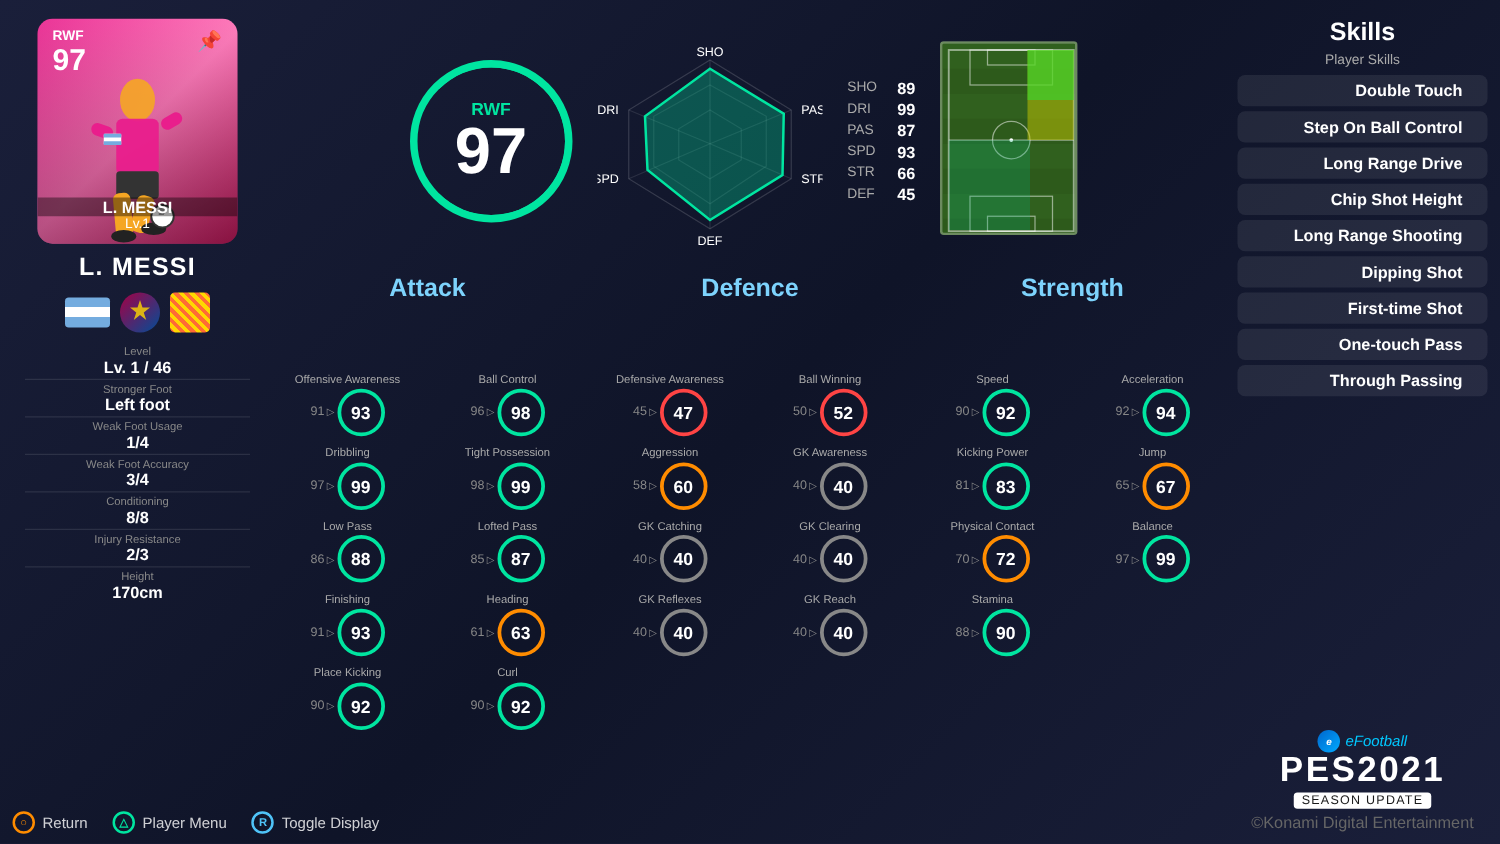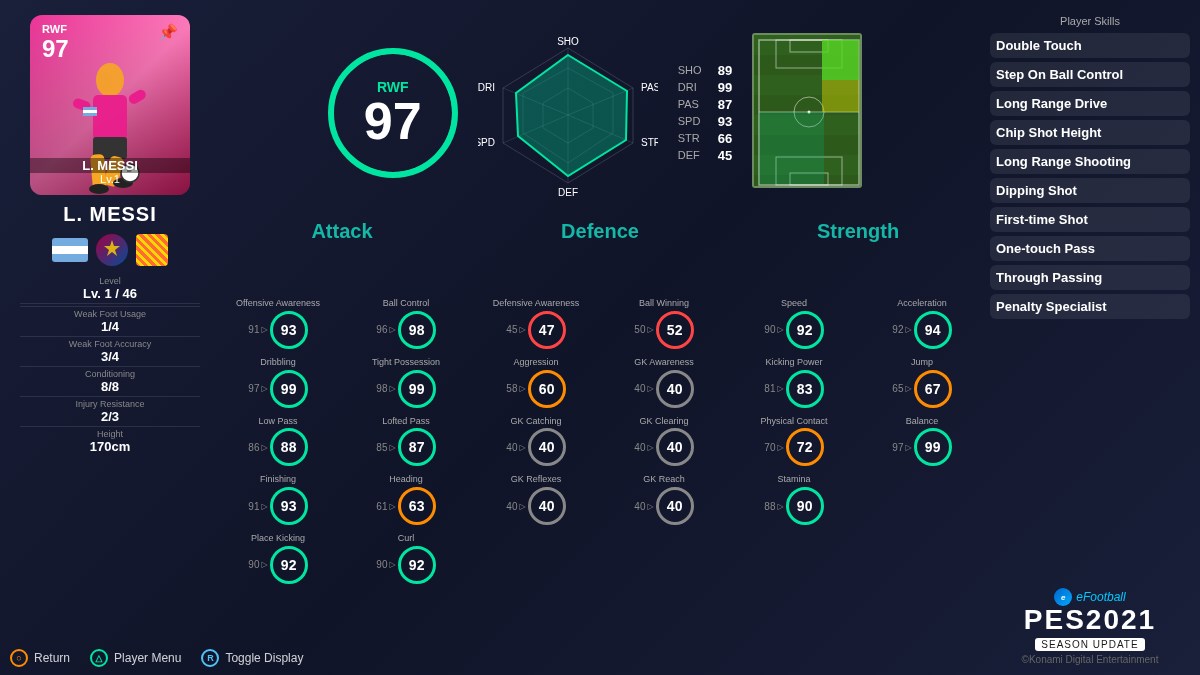--- a/index.html
+++ b/index.html
@@ -320,21 +320,21 @@
     .stats-section {
       flex: 1;
       display: flex;
       flex-direction: column;
       align-items: center;
     }
 
     .section-title {
       font-size: 20px;
       font-weight: bold;
-      color: #14b8a6;
+      color: #7dd3fc;
       margin-bottom: 8px;
       text-align: center;
     }
 
     .stats-grid {
       display: grid;
       grid-template-columns: 1fr 1fr;
       gap: 8px;
       width: 100%;
       margin-top: 47px;
@@ -406,26 +406,26 @@
     .skills-subtitle {
       font-size: 11px;
       color: #aaa;
       text-align: center;
       margin-bottom: 6px;
     }
 
     .skill-item {
       background: rgba(255,255,255,0.08);
       border-radius: 6px;
-      padding: 5px 6px;
+      padding: 5px 20px;
       margin-bottom: 4px;
       font-size: 13px;
       font-weight: bold;
       color: white;
-      text-align: left;
+      text-align: right;
     }
 
     .pes-logo {
       margin-top: auto;
       text-align: center;
       padding-top: 8px;
     }
 
     .pes-efootball {
       font-size: 12px;
@@ -446,21 +446,21 @@
       color: #1a1a1a;
       background: white;
       padding: 1px 6px;
       border-radius: 3px;
       display: inline-block;
       margin-top: 1px;
       letter-spacing: 1px;
     }
 
     .pes-konami {
-      font-size: 10px;
+      font-size: 13px;
       color: #666;
       margin-top: 2px;
     }
 
     
     .bottom-bar {
       position: absolute;
       bottom: 8px;
       left: 10px;
       display: flex;
@@ -555,20 +555,24 @@
       </div>
       <div class="style-badge"></div>
     </div>
 
     <div class="stats-table">
       <div class="stat-row">
         <div class="stat-label-small">Level</div>
         <div class="stat-value-small">Lv. 1 / 46</div>
       </div>
       <div class="divider-line"></div>
+      <div class="stat-row">
+        <div class="stat-label-small">Stronger Foot</div>
+        <div class="stat-value-small">Left foot</div>
+      </div>
       <div class="divider-line"></div>
       <div class="stat-row">
         <div class="stat-label-small">Weak Foot Usage</div>
         <div class="stat-value-small">1/4</div>
       </div>
       <div class="divider-line"></div>
       <div class="stat-row">
         <div class="stat-label-small">Weak Foot Accuracy</div>
         <div class="stat-value-small">3/4</div>
       </div>
@@ -917,32 +921,32 @@
               <div class="stat-circle circle-teal">90</div>
             </div>
           </div>
         </div>
       </div>
 
     </div>
   </div>
 
   <div class="right-panel">
+    <div class="skills-title">Skills</div>
     <div class="skills-subtitle">Player Skills</div>
 
     <div class="skill-item">Double Touch</div>
     <div class="skill-item">Step On Ball Control</div>
     <div class="skill-item">Long Range Drive</div>
     <div class="skill-item">Chip Shot Height</div>
     <div class="skill-item">Long Range Shooting</div>
     <div class="skill-item">Dipping Shot</div>
     <div class="skill-item">First-time Shot</div>
     <div class="skill-item">One-touch Pass</div>
     <div class="skill-item">Through Passing</div>
-    <div class="skill-item">Penalty Specialist</div>
 
     <div class="pes-logo">
       <div style="display:flex; align-items:center; justify-content:center; gap:4px;">
         <div style="width:18px; height:18px; background:linear-gradient(135deg, #0066cc, #00aaff); border-radius:50%; display:flex; align-items:center; justify-content:center;">
           <span style="font-size:8px; font-style:italic; color:white; font-weight:bold;">e</span>
         </div>
         <span class="pes-efootball">eFootball</span>
       </div>
       <div class="pes-2021">PES2021</div>
       <div class="pes-season">SEASON UPDATE</div>

